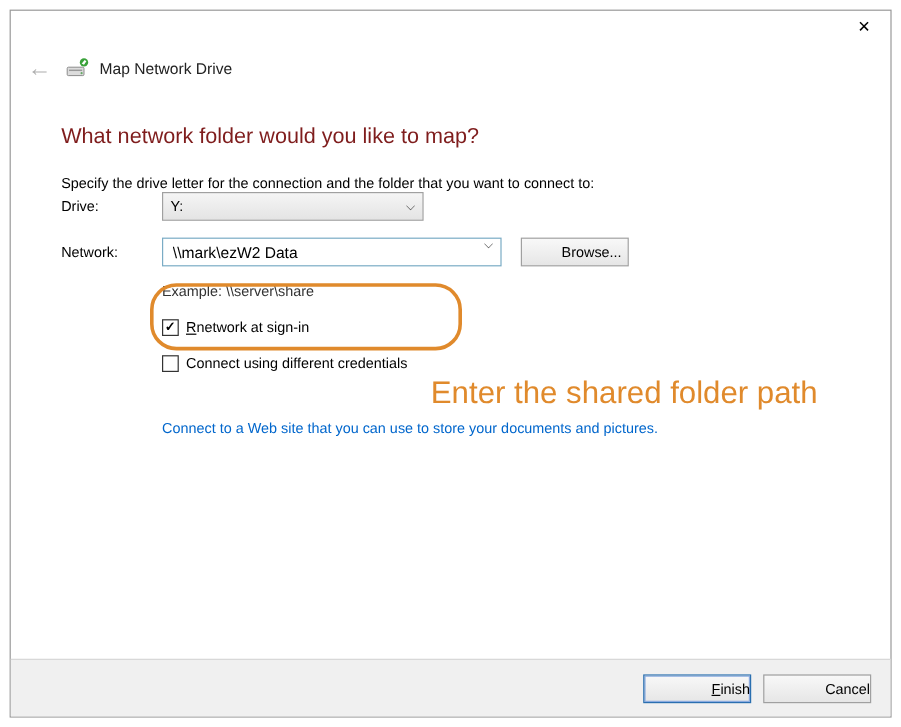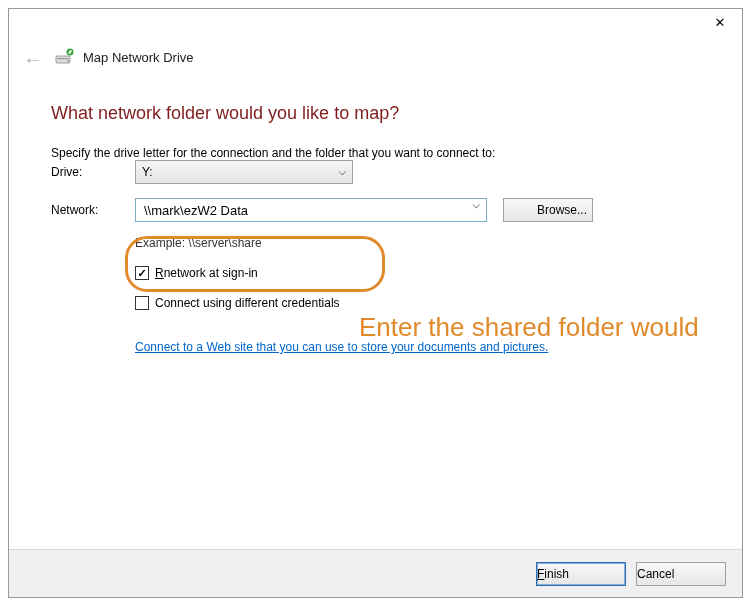--- a/index.html
+++ b/index.html
@@ -91,21 +91,21 @@
     background: linear-gradient(#f5f5f5,#e4e4e4);
     display: flex;
     align-items: center;
     justify-content: space-between;
     padding: 0 6px;
     font-size: 12px;
     cursor: pointer;
   }
   .chev { font-size: 10px; color: #333; }
   .folder-combo {
-    width: 352px;
+    width: 283px;
     height: 24px;
     border: 1px solid #7aacc5;
     background: #fff;
     display: flex;
     justify-content: space-between;
     padding: 0 6px;
     font-size: 13px;
   }
   .folder-value {
     flex: 1;
@@ -150,25 +150,24 @@
     align-items: center;
     justify-content: center;
     font-size: 11px;
     line-height: 1;
     background: #fff;
     cursor: pointer;
   }
   .chk.checked::after { content: "✓"; color: #000; font-weight: bold; }
   .link {
     color: #0066cc;
-    text-decoration: underline;
     font-size: 12px;
     cursor: pointer;
     display: inline-block;
-    margin-top: 14px;
+    margin-top: 24px;
   }
   .footer {
     position: absolute;
     left: 0;
     right: 0;
     bottom: 0;
     height: 48px;
     background: #f0f0f0;
     border-top: 1px solid #d8d8d8;
     display: flex;
@@ -176,21 +175,21 @@
     justify-content: flex-end;
     padding-right: 16px;
     gap: 10px;
   }
   .footer-btn {
     width: 90px;
     height: 24px;
     border: 1px solid #a0a0a0;
     background: linear-gradient(#f8f8f8,#e6e6e6);
     font-size: 12px;
-    text-align: left;
+    text-align: right;
     line-height: 22px;
     cursor: pointer;
   }
   .footer-btn.primary {
     border: 1px solid #2a6fb0;
     box-shadow: 0 0 0 1px #8babe0 inset;
   }
   .underline-letter { text-decoration: underline; }
   
   .annot-circle {
@@ -268,15 +267,15 @@
       <span class="link"><span>Connect to a Web site that you can use to store your documents and pictures</span>.</span>
     </div>
   </div>
 
   <div class="footer">
     <div class="footer-btn primary"><span></span><span class="underline-letter">F</span><span>inish</span></div>
     <div class="footer-btn">Cancel</div>
   </div>
 
   <div class="annot-circle" style="left:116px; top:227px; width:260px; height:56px;"></div>
-  <div class="annot-text" style="left:350px; top:300px; width:340px;">Enter the shared folder would</div>
+  <div class="annot-text" style="left:350px; top:300px; width:340px;">Enter the shared folder path</div>
 
 </div>
 
 </body></html>

